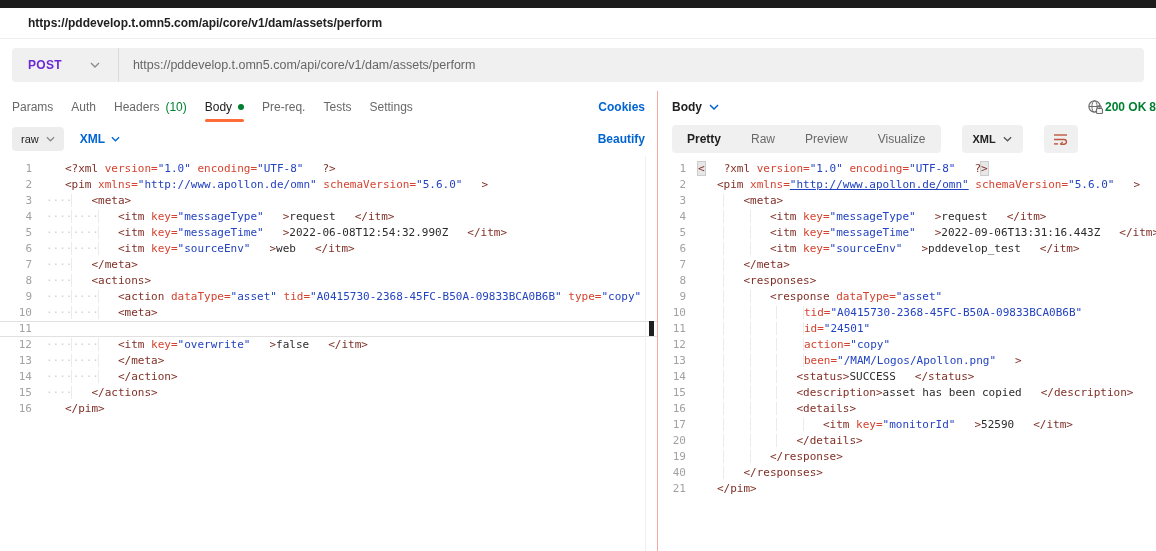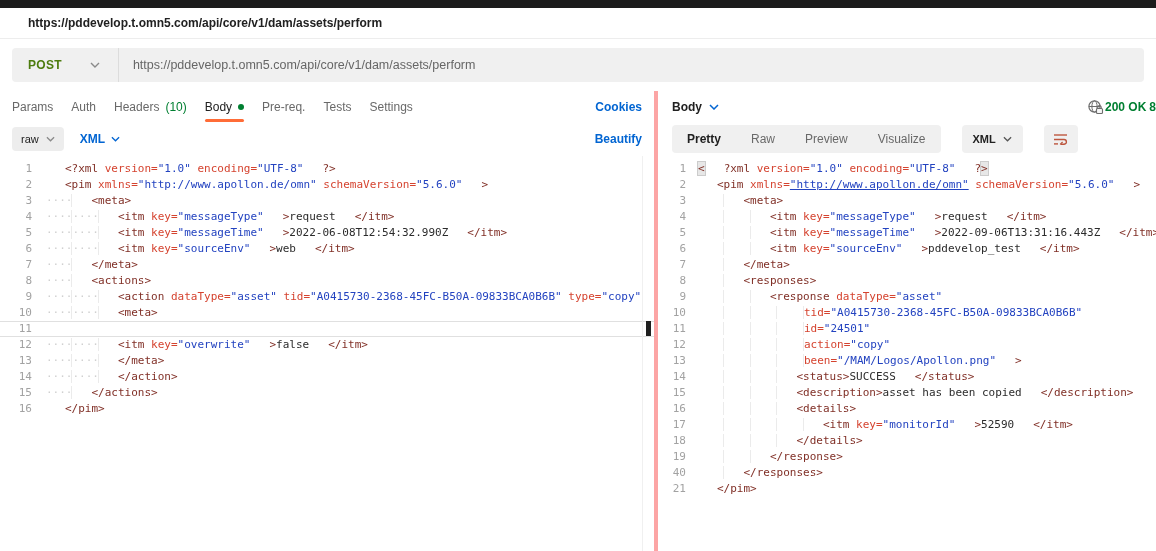--- a/index.html
+++ b/index.html
@@ -6,27 +6,27 @@
   html,body { width:1156px; height:551px; overflow:hidden; background:#fff;
               font-family:"Liberation Sans", sans-serif; }
 
   .chrome-bar { height:8px; background:#1c1c1c; }
 
   .title-row { height:31px; display:flex; align-items:center; padding-left:28px;
                border-bottom:1px solid #ededed; font-size:12px; font-weight:700; color:#212121; }
 
   .url-row { padding:9px 12px; }
   .url-bar { height:34px; background:#f0f0f0; border-radius:4px; display:flex; align-items:center; }
-  .method { font-size:12px; font-weight:700; color:#4d7c0f; padding:0 0 0 16px; letter-spacing:.3px; }
+  .method { font-size:12px; font-weight:700; color:#6d28d9; padding:0 0 0 16px; letter-spacing:.3px; }
   .method-chev { margin:0 18px 0 28px; display:flex; }
   .url-divider { width:1px; align-self:stretch; background:#dcdcdc; }
   .url-text { padding-left:14px; font-size:12.5px; color:#666; }
 
   .main { display:flex; height:460px; }
-  .left-panel { width:658px; border-right:4px solid #fca5a5; display:flex; flex-direction:column; }
+  .left-panel { width:658px; border-right:1px solid #fca5a5; display:flex; flex-direction:column; }
   .right-panel { flex:1; display:flex; flex-direction:column; overflow:hidden; }
 
   .req-tabs { height:31px; display:flex; align-items:stretch; padding:0 12px; font-size:12px; color:#696969; }
   .req-tab { margin-right:18px; display:flex; align-items:center; gap:6px; position:relative; cursor:pointer; }
   .req-tab.active { color:#212121; }
   .req-tab.active::after { content:""; position:absolute; left:0; right:0; bottom:0; height:3px;
                            background:#ff6c37; border-radius:2px; }
   .green { color:#007f31; }
   .green-dot { width:6px; height:6px; border-radius:50%; background:#007f31; display:inline-block; }
   .link-right { margin-left:auto; color:#0265d2; font-weight:600; font-size:12px;
@@ -209,19 +209,19 @@
         <div class="code-line"><span class="ln">8</span><span class="code"><span class="c-ws">    </span><span class="c-tag">&lt;responses&gt;</span></span></div>
         <div class="code-line"><span class="ln">9</span><span class="code"><span class="c-ws">        </span><span class="c-tag">&lt;response</span><span class="c-attr"> dataType=</span><span class="c-val">"asset"</span></span></div>
         <div class="code-line"><span class="ln">10</span><span class="code"><span class="c-ws">                </span><span class="c-attr">tid=</span><span class="c-val">"A0415730-2368-45FC-B50A-09833BCA0B6B"</span></span></div>
         <div class="code-line"><span class="ln">11</span><span class="code"><span class="c-ws">                </span><span class="c-attr">id=</span><span class="c-val">"24501"</span></span></div>
         <div class="code-line"><span class="ln">12</span><span class="code"><span class="c-ws">                </span><span class="c-attr">action=</span><span class="c-val">"copy"</span></span></div>
         <div class="code-line"><span class="ln">13</span><span class="code"><span class="c-ws">                </span><span class="c-attr">been=</span><span class="c-val">"/MAM/Logos/Apollon.png"</span><span class="c-tag">&gt;</span></span></div>
         <div class="code-line"><span class="ln">14</span><span class="code"><span class="c-ws">            </span><span class="c-tag">&lt;status&gt;</span><span class="c-txt">SUCCESS</span><span class="c-tag">&lt;/status&gt;</span></span></div>
         <div class="code-line"><span class="ln">15</span><span class="code"><span class="c-ws">            </span><span class="c-tag">&lt;description&gt;</span><span class="c-txt">asset has been copied</span><span class="c-tag">&lt;/description&gt;</span></span></div>
         <div class="code-line"><span class="ln">16</span><span class="code"><span class="c-ws">            </span><span class="c-tag">&lt;details&gt;</span></span></div>
         <div class="code-line"><span class="ln">17</span><span class="code"><span class="c-ws">                </span><span class="c-tag">&lt;itm</span><span class="c-attr"> key=</span><span class="c-val">"monitorId"</span><span class="c-tag">&gt;</span><span class="c-txt">52590</span><span class="c-tag">&lt;/itm&gt;</span></span></div>
-        <div class="code-line"><span class="ln">18</span><span class="code"><span class="c-ws">            </span><span class="c-tag">&lt;/details&gt;</span></span></div>
+        <div class="code-line"><span class="ln">20</span><span class="code"><span class="c-ws">            </span><span class="c-tag">&lt;/details&gt;</span></span></div>
         <div class="code-line"><span class="ln">19</span><span class="code"><span class="c-ws">        </span><span class="c-tag">&lt;/response&gt;</span></span></div>
         <div class="code-line"><span class="ln">40</span><span class="code"><span class="c-ws">    </span><span class="c-tag">&lt;/responses&gt;</span></span></div>
         <div class="code-line"><span class="ln">21</span><span class="code"><span class="c-tag">&lt;/pim&gt;</span></span></div>
       </div>
   </div>
 </div>
 
 </body></html>

